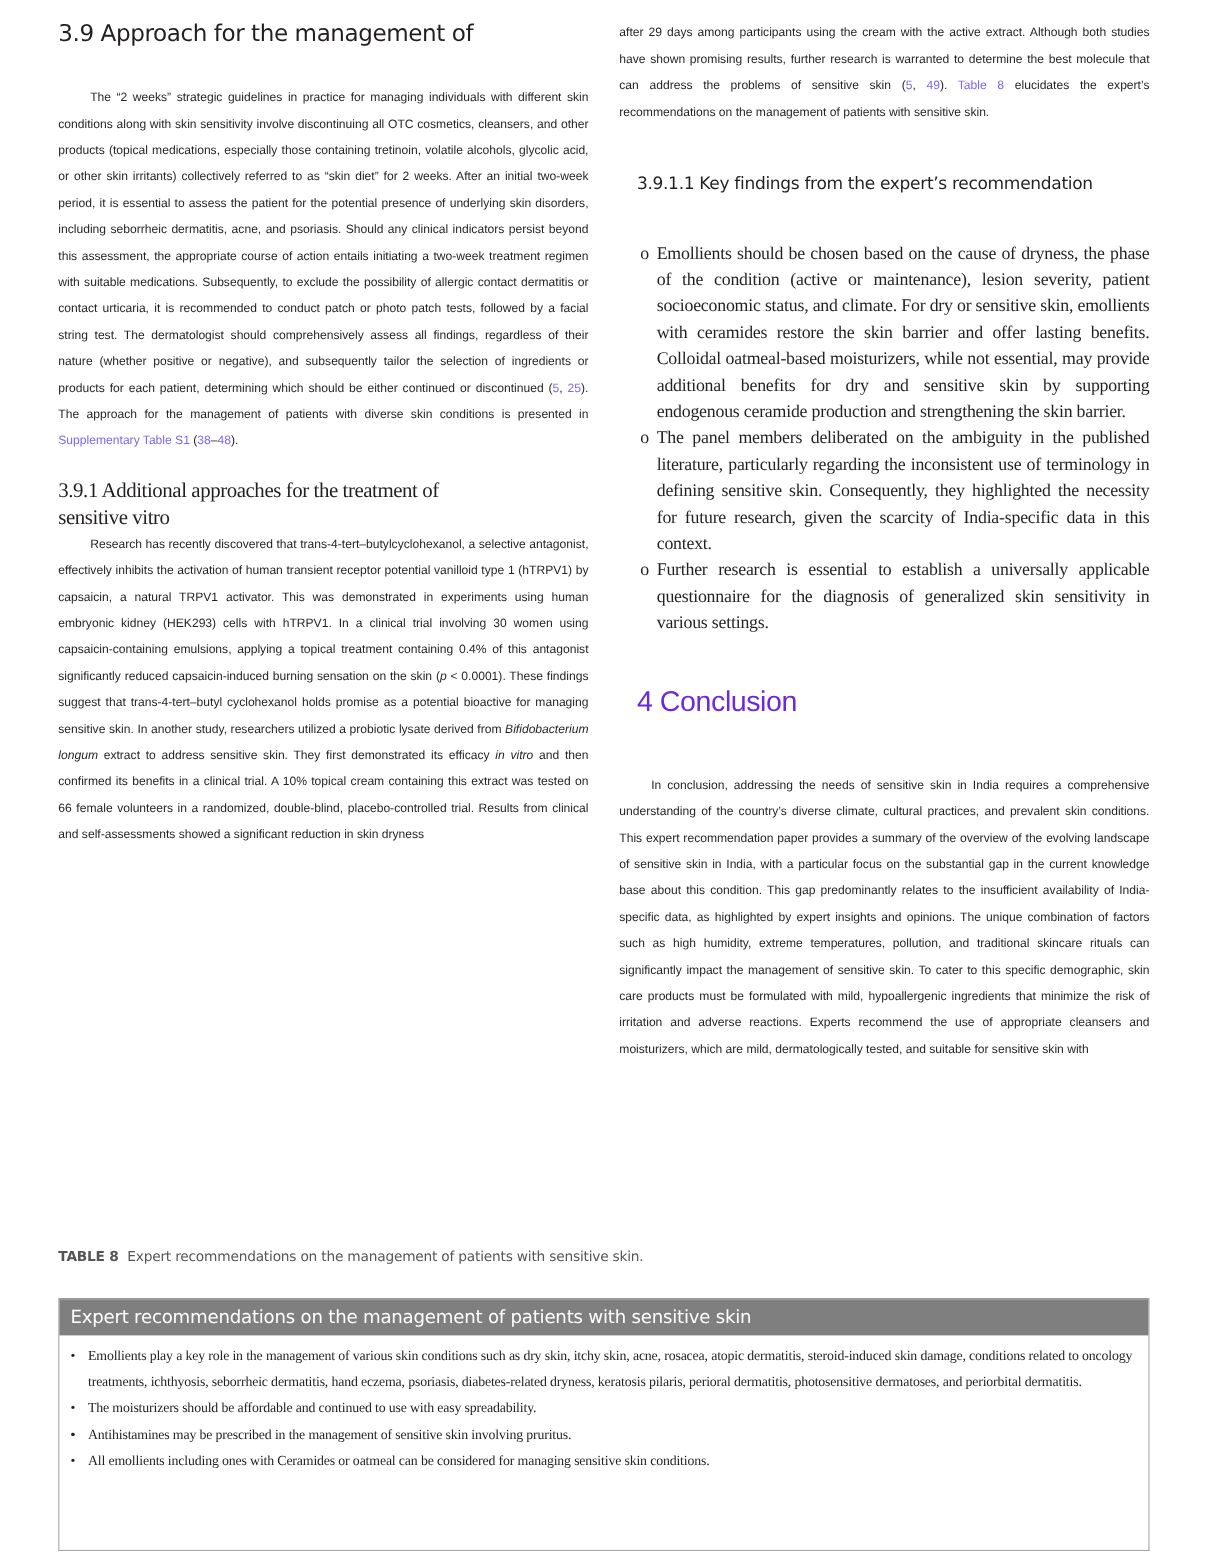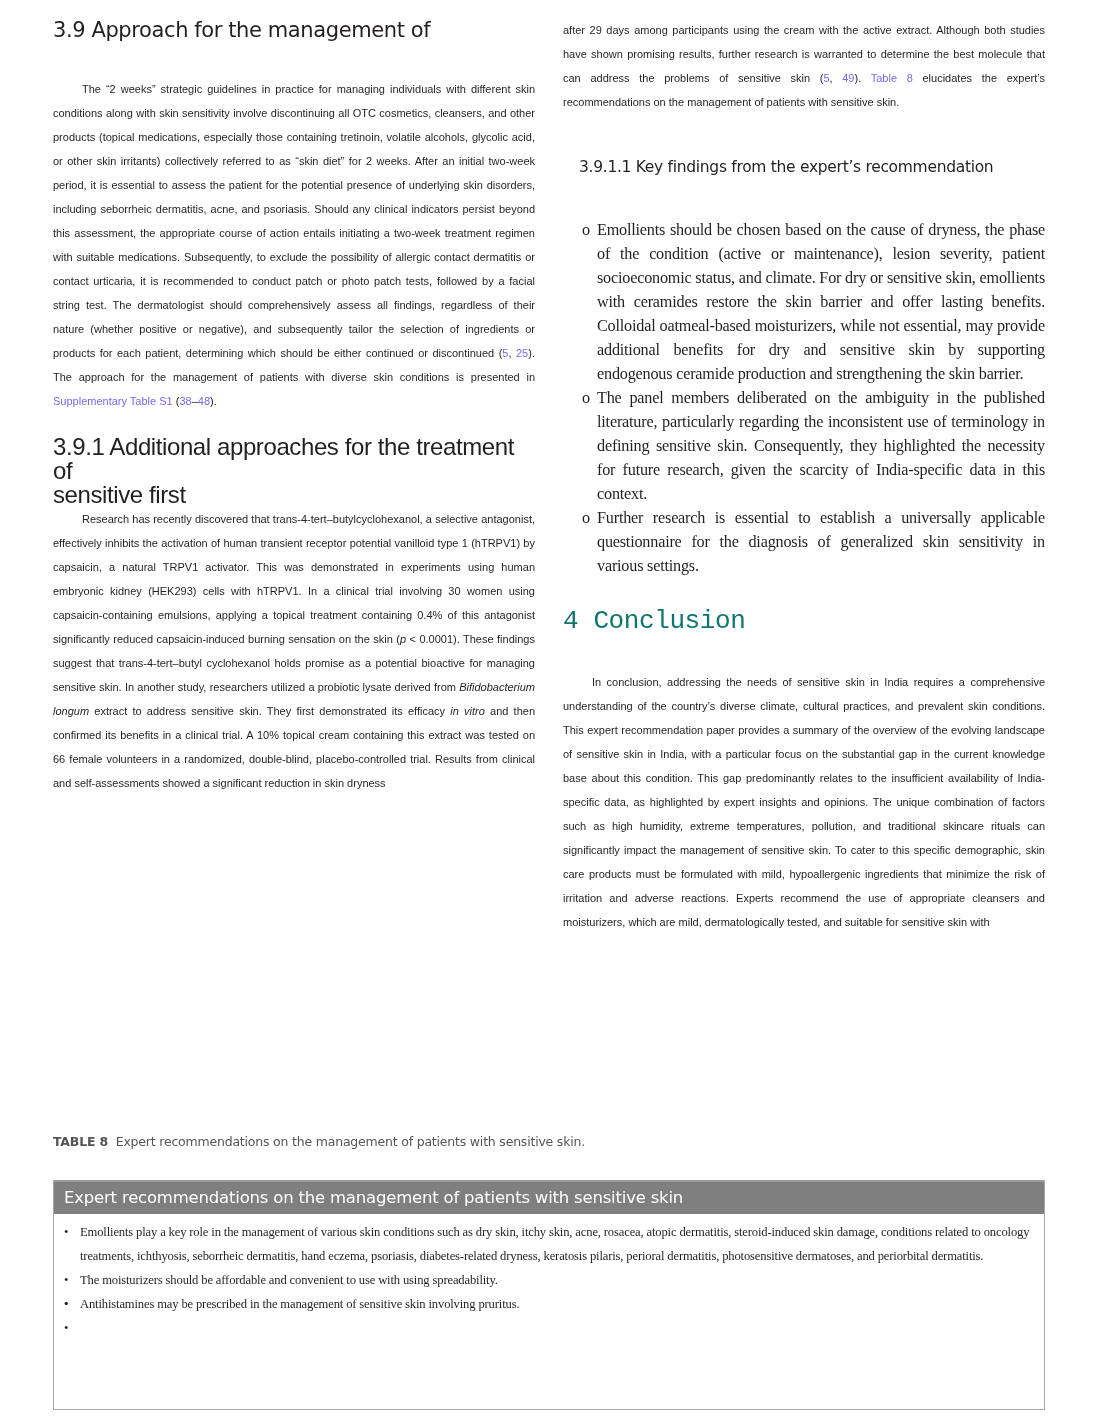--- a/index.html
+++ b/index.html
@@ -2,23 +2,23 @@
 <html><head>
 <meta charset="utf-8">
 <style>
   html, body { margin: 0; padding: 0; background: #ffffff; }
   body { width: 1100px; height: 1417px; position: relative; overflow: hidden; color: #231f20; }
   .page { position: absolute; left: 0; top: 0; width: 1100px; height: 1417px; }
   .col { position: absolute; top: 18px; width: 482px; }
   .col.left { left: 53px; }
   .col.right { left: 563px; }
   .h2 { font-family: "DejaVu Sans", sans-serif; font-size: 21px; line-height: 24px; color: #231f20; margin: 0; font-weight: normal; letter-spacing: -0.4px; }
-  .h3 { font-family: Liberation Sans, sans-serif; font-size: 24px; line-height: 24px; color: #231f20; margin: 0; font-weight: normal; letter-spacing: -0.4px; }
+  .h3 { font-family: Liberation Serif, serif; font-size: 19px; line-height: 24px; color: #231f20; margin: 0; font-weight: normal; letter-spacing: -0.4px; }
   .h4 { font-family: "DejaVu Sans", sans-serif; font-size: 15.5px; line-height: 24px; color: #231f20; margin: 16px; font-weight: normal; letter-spacing: -0.3px; }
-  .h1c { font-family: Liberation Mono, monospace; font-size: 26px; line-height: 30px; color: #0f766e; margin: 0; font-weight: normal; letter-spacing: -0.4px; }
+  .h1c { font-family: Liberation Sans, sans-serif; font-size: 26px; line-height: 30px; color: #6d28d9; margin: 16px; font-weight: normal; letter-spacing: -0.4px; }
   p.body { font-family: Liberation Sans, sans-serif; font-size: 11px; line-height: 24px; text-align: justify; margin: 0; }
   p.indent { text-indent: 29px; }
   .link { color: #7b68ee; }
   ul.findings { list-style: none; margin: 0; padding: 0; }
   ul.findings li { position: relative; padding-left: 34px; font-family: "Liberation Serif", serif; font-size: 16.2px; line-height: 24px; text-align: justify; letter-spacing: -0.2px; }
   ul.findings li .bullet { position: absolute; left: 19px; top: 0; }
   .table-caption { position: absolute; left: 53px; top: 1134px; font-family: "DejaVu Sans", sans-serif; font-size: 12.5px; color: #555555; letter-spacing: -0.2px; }
   .table-caption b { font-weight: bold; margin-right: 4px; }
   .table-box { position: absolute; left: 53px; top: 1180px; width: 992px; height: 230px; border: 1px solid #a8a8a8; border-top: none; box-sizing: border-box; }
   .table-head { background: #7f7f7f; color: #ffffff; font-family: "DejaVu Sans", sans-serif; font-size: 16.5px; line-height: 32px; height: 32px; padding-left: 10px; letter-spacing: -0.2px; border-top: 2px solid #9a9a9a; }
@@ -35,21 +35,21 @@
   <div class="col left">
     <h2 class="h2">
       <span>3.9 Approach for the management of</span><br>
     </h2>
     <div style="height:35px"></div>
     <p class="body indent"><span>The “2 weeks” strategic guidelines in practice for managing individuals with different skin conditions along with skin sensitivity involve discontinuing all OTC cosmetics, cleansers, and other products (topical medications, especially those containing tretinoin, volatile alcohols, glycolic acid, or other skin irritants) collectively referred to as “skin diet” for 2 weeks. After an initial two-week period, it is essential to assess the patient for the potential presence of underlying skin disorders, including seborrheic dermatitis, acne, and psoriasis. Should any clinical indicators persist beyond this assessment, the appropriate course of action entails initiating a two-week treatment regimen with suitable medications. Subsequently, to exclude the possibility of allergic contact dermatitis or contact urticaria, it is recommended to conduct patch or photo patch tests, followed by a facial string test. The dermatologist should comprehensively assess all findings, regardless of their nature (whether positive or negative), and subsequently tailor the selection of ingredients or products for each patient, determining which should be either continued or discontinued (</span><a class="link">5</a><span>, </span><a class="link">25</a><span>). The approach for the management of patients with diverse skin conditions is presented in </span><a class="link">Supplementary Table S1</a><span> (</span><a class="link">38</a><span>–</span><a class="link">48</a><span>).</span></p>
 
     <div style="height:22px"></div>
     <h3 class="h3">
       <span>3.9.1 Additional approaches for the treatment of</span><br>
-      <span>sensitive first</span>
+      <span>sensitive vitro</span>
     </h3>
     <p class="body indent"><span>Research has recently discovered that trans-4-tert–butylcyclohexanol, a selective antagonist, effectively inhibits the activation of human transient receptor potential vanilloid type 1 (hTRPV1) by capsaicin, a natural TRPV1 activator. This was demonstrated in experiments using human embryonic kidney (HEK293) cells with hTRPV1. In a clinical trial involving 30 women using capsaicin-containing emulsions, applying a topical treatment containing 0.4% of this antagonist significantly reduced capsaicin-induced burning sensation on the skin (</span><i>p</i><span> &lt; 0.0001). These findings suggest that trans-4-tert–butyl cyclohexanol holds promise as a potential bioactive for managing sensitive skin. In another study, researchers utilized a probiotic lysate derived from </span><i>Bifidobacterium longum</i><span> extract to address sensitive skin. They first demonstrated its efficacy </span><i>in vitro</i><span> and then confirmed its benefits in a clinical trial. A 10% topical cream containing this extract was tested on 66 female volunteers in a randomized, double-blind, placebo-controlled trial. Results from clinical and self-assessments showed a significant reduction in skin dryness</span></p>
   </div>
 
   <div class="col right">
     <p class="body"><span>after 29 days among participants using the cream with the active extract. Although both studies have shown promising results, further research is warranted to determine the best molecule that can address the problems of sensitive skin (</span><a class="link">5</a><span>, </span><a class="link">49</a><span>). </span><a class="link">Table 8</a><span> elucidates the expert’s recommendations on the management of patients with sensitive skin.</span></p>
 
     <div style="height:25px"></div>
     <h4 class="h4">3.9.1.1 Key findings from the expert’s recommendation</h4>
     <div style="height:23px"></div>
@@ -64,20 +64,20 @@
     <div style="height:34px"></div>
     <p class="body indent">In conclusion, addressing the needs of sensitive skin in India requires a comprehensive understanding of the country’s diverse climate, cultural practices, and prevalent skin conditions. This expert recommendation paper provides a summary of the overview of the evolving landscape of sensitive skin in India, with a particular focus on the substantial gap in the current knowledge base about this condition. This gap predominantly relates to the insufficient availability of India-specific data, as highlighted by expert insights and opinions. The unique combination of factors such as high humidity, extreme temperatures, pollution, and traditional skincare rituals can significantly impact the management of sensitive skin. To cater to this specific demographic, skin care products must be formulated with mild, hypoallergenic ingredients that minimize the risk of irritation and adverse reactions. Experts recommend the use of appropriate cleansers and moisturizers, which are mild, dermatologically tested, and suitable for sensitive skin with</p>
   </div>
 
   <div class="table-caption"><b>TABLE 8</b> <span>Expert recommendations on the management of patients with sensitive skin.</span></div>
 
   <div class="table-box">
     <div class="table-head">Expert recommendations on the management of patients with sensitive skin</div>
     <ul class="recs">
       <li><span class="dot">•</span><span>Emollients play a key role in the management of various skin conditions such as dry skin, itchy skin, acne, rosacea, atopic dermatitis, steroid-induced skin damage, conditions related to oncology treatments, ichthyosis, seborrheic dermatitis, hand eczema, psoriasis, diabetes-related dryness, keratosis pilaris, perioral dermatitis, photosensitive dermatoses, and periorbital dermatitis.</span></li>
-      <li><span class="dot">•</span><span>The moisturizers should be affordable and convenient to use with using spreadability.</span></li>
+      <li><span class="dot">•</span><span>The moisturizers should be affordable and continued to use with easy spreadability.</span></li>
       <li><span class="dot">•</span></li>
       <li><span class="dot">•</span><span>Antihistamines may be prescribed in the management of sensitive skin involving pruritus.</span></li>
-      <li><span class="dot">•</span></li>
+      <li><span class="dot">•</span><span>All emollients including ones with Ceramides or oatmeal can be considered for managing sensitive skin conditions.</span></li>
     </ul>
   </div>
 
 </div>
 
 </body></html>

